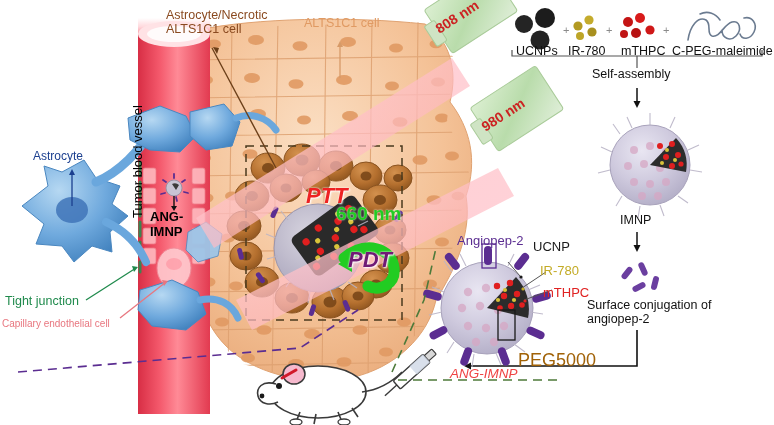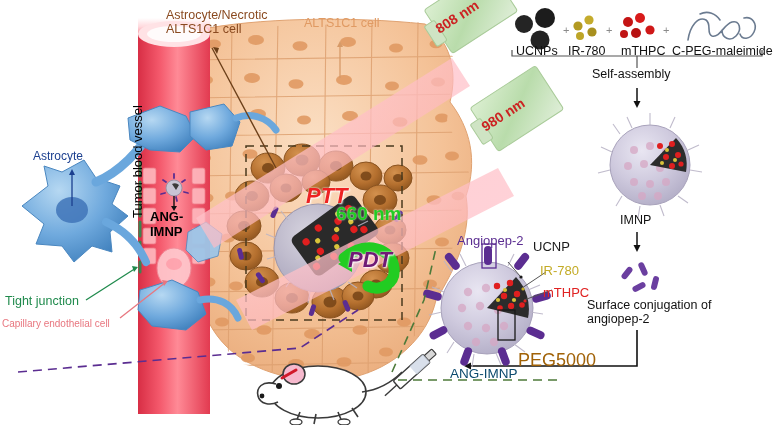--- a/index.html
+++ b/index.html
@@ -531,15 +531,15 @@
 
   <div class="lbl" style="left:575px;top:298px;font-size:12.5px;color:#111;width:125px;margin-left:12px;">Surface conjugation of
 angiopep-2</div>
 
   <div class="lbl" style="left:457px;top:234px;font-size:13px;color:#5b2d91;">Angiopep-2</div>
   <div class="lbl" style="left:533px;top:240px;font-size:13px;color:#1a1a1a;">UCNP</div>
   <div class="lbl" style="left:540px;top:264px;font-size:13px;color:#c3ab26;">IR-780</div>
   <div class="lbl" style="left:543px;top:286px;font-size:13px;color:#e02222;">mTHPC</div>
   <div class="lbl" style="left:518px;top:350px;font-size:18px;color:#a16207;">PEG5000</div>
 
-  <div class="lbl" style="left:450px;top:366px;font-size:13.5px;color:#0c4a6e;">ANG-IMNP</div>
+  <div class="lbl" style="left:450px;top:366px;font-size:13.5px;color:#ef4444;font-style:italic;">ANG-IMNP</div>
 
 </div>
 
 </body></html>

